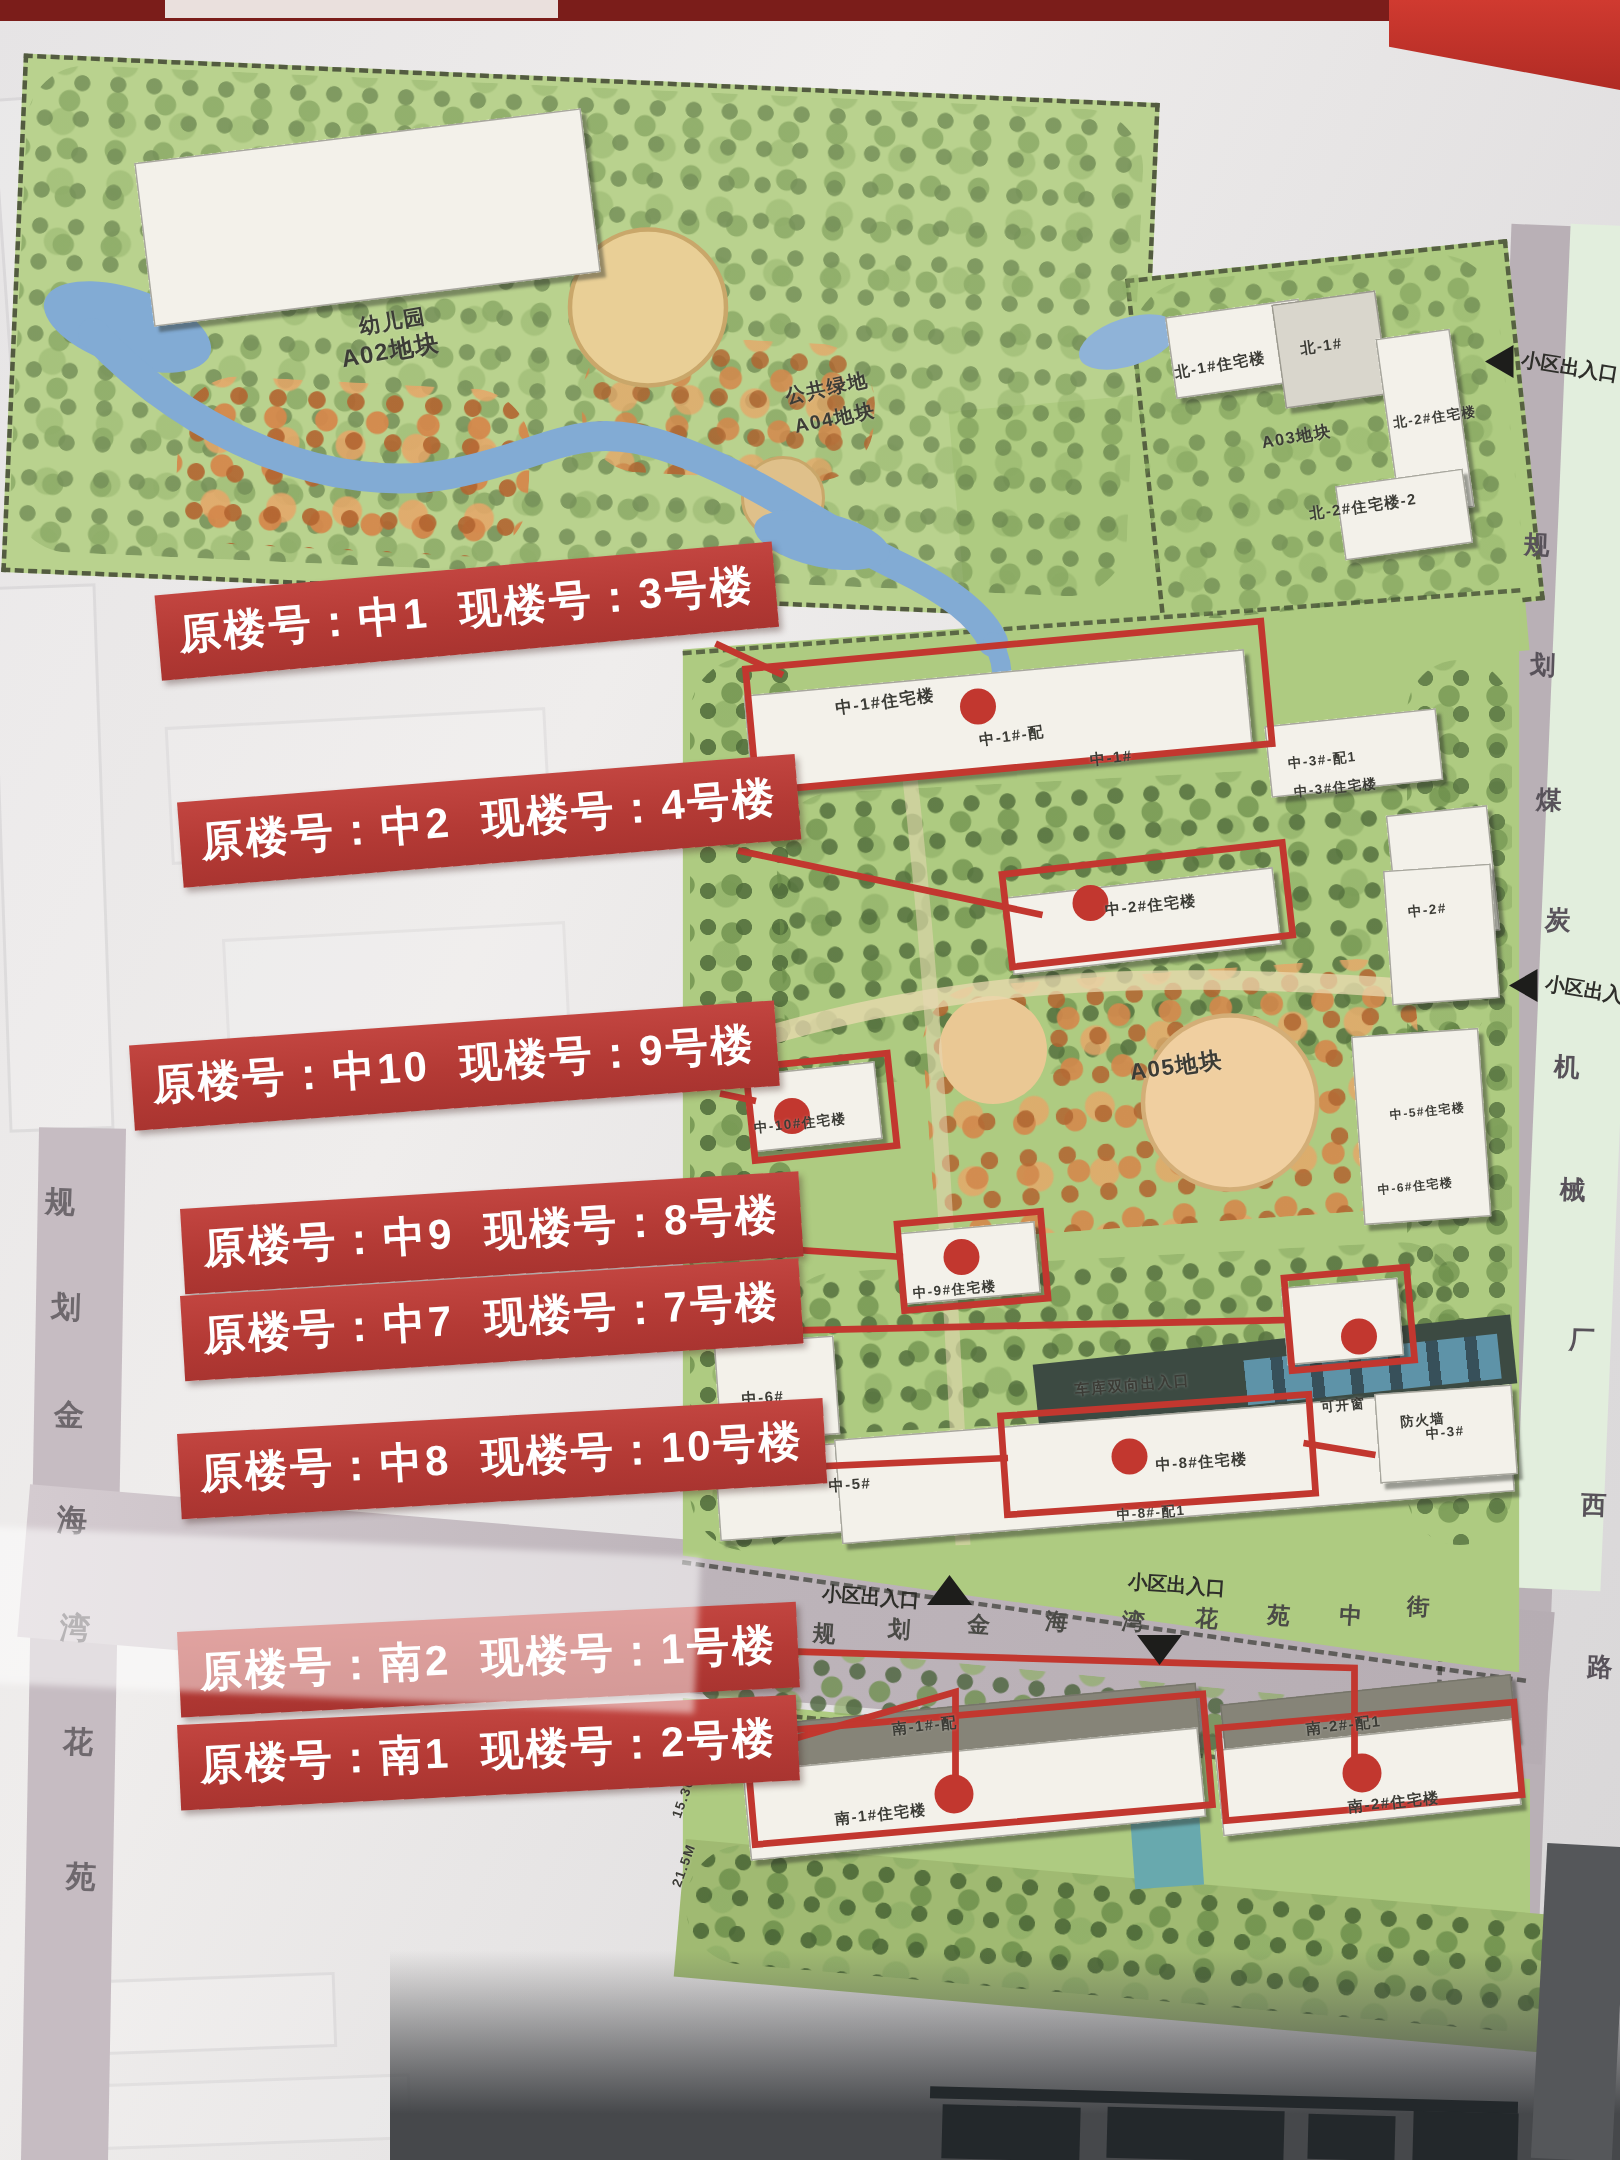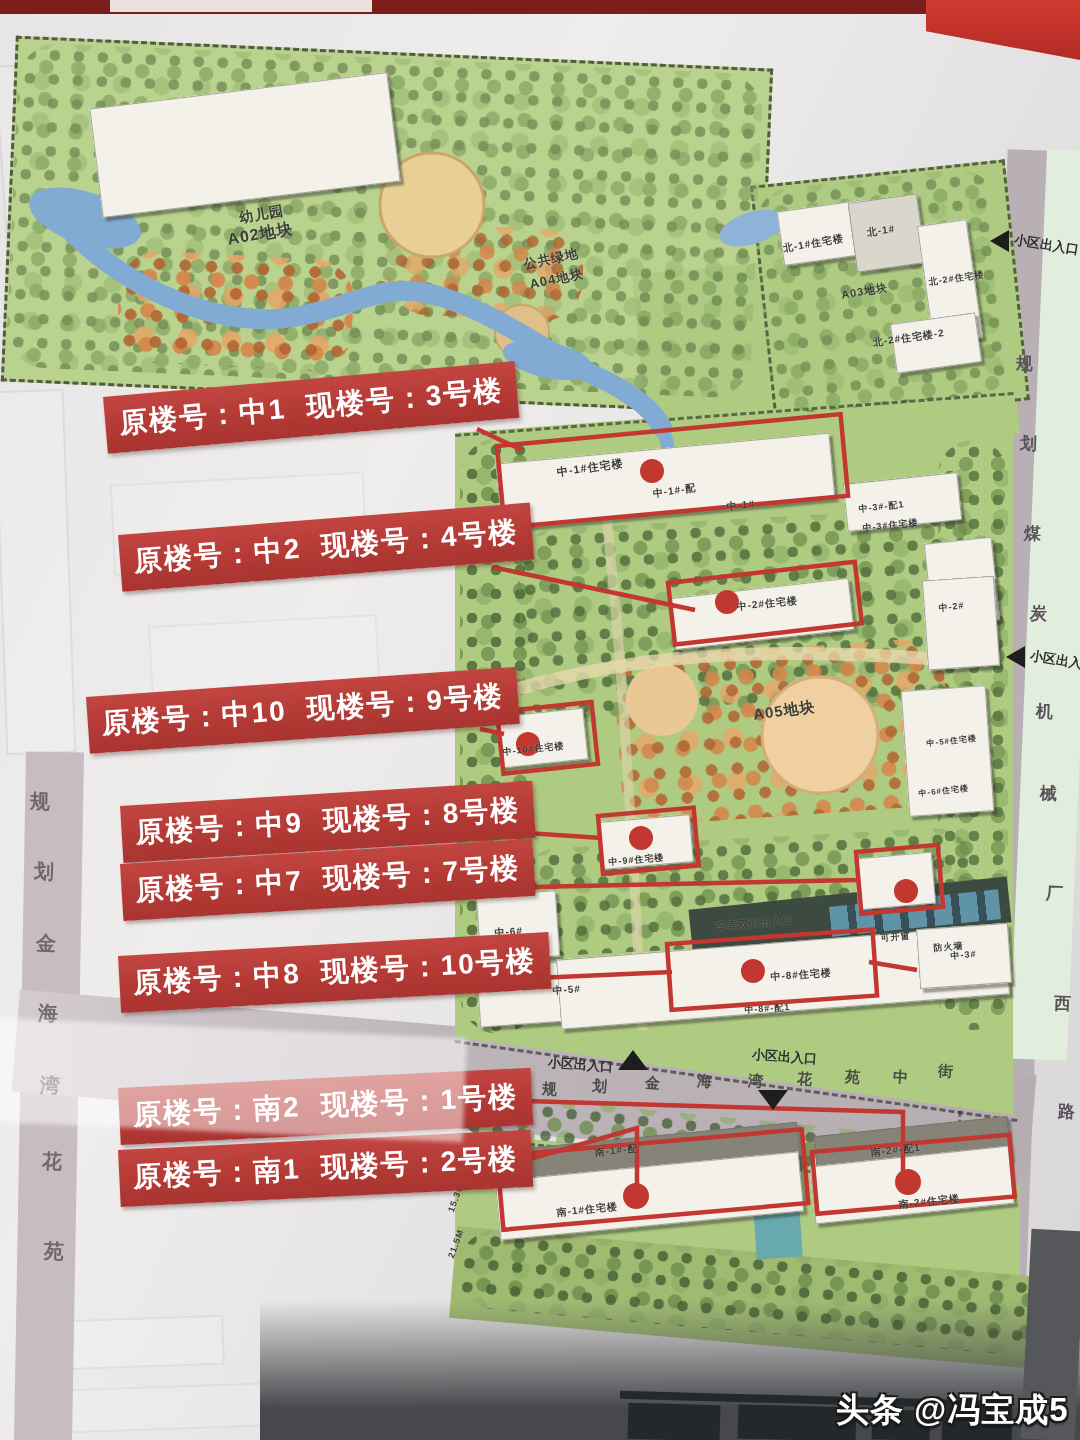--- a/index.html
+++ b/index.html
@@ -285,17 +285,14 @@
   <div class="sil" style="left:620px;top:1396px;width:392px;height:8px;transform:rotate(1.5deg)"></div>
   <div class="sil" style="left:628px;top:1404px;width:92px;height:36px;transform:rotate(1.5deg)"></div>
   <div class="sil" style="left:738px;top:1406px;width:118px;height:34px;transform:rotate(1.5deg)"></div>
   <div class="sil" style="left:872px;top:1410px;width:58px;height:30px;transform:rotate(1.5deg)"></div>
   <div class="sil" style="left:942px;top:1408px;width:70px;height:34px;transform:rotate(1.5deg)"></div>
   <div class="abs" style="left:1026px;top:1230px;width:54px;height:210px;background:#55575a;transform:rotate(3deg)"></div>
   <div class="frame-top"></div>
   <div class="frame-gap"></div>
   <div class="frame-tr"></div>
 
-  <div class="watermark">
-    <span class="brand">头条</span><span>@冯宝成5</span>
-  </div>
 
 </div>
 
 </body></html>

